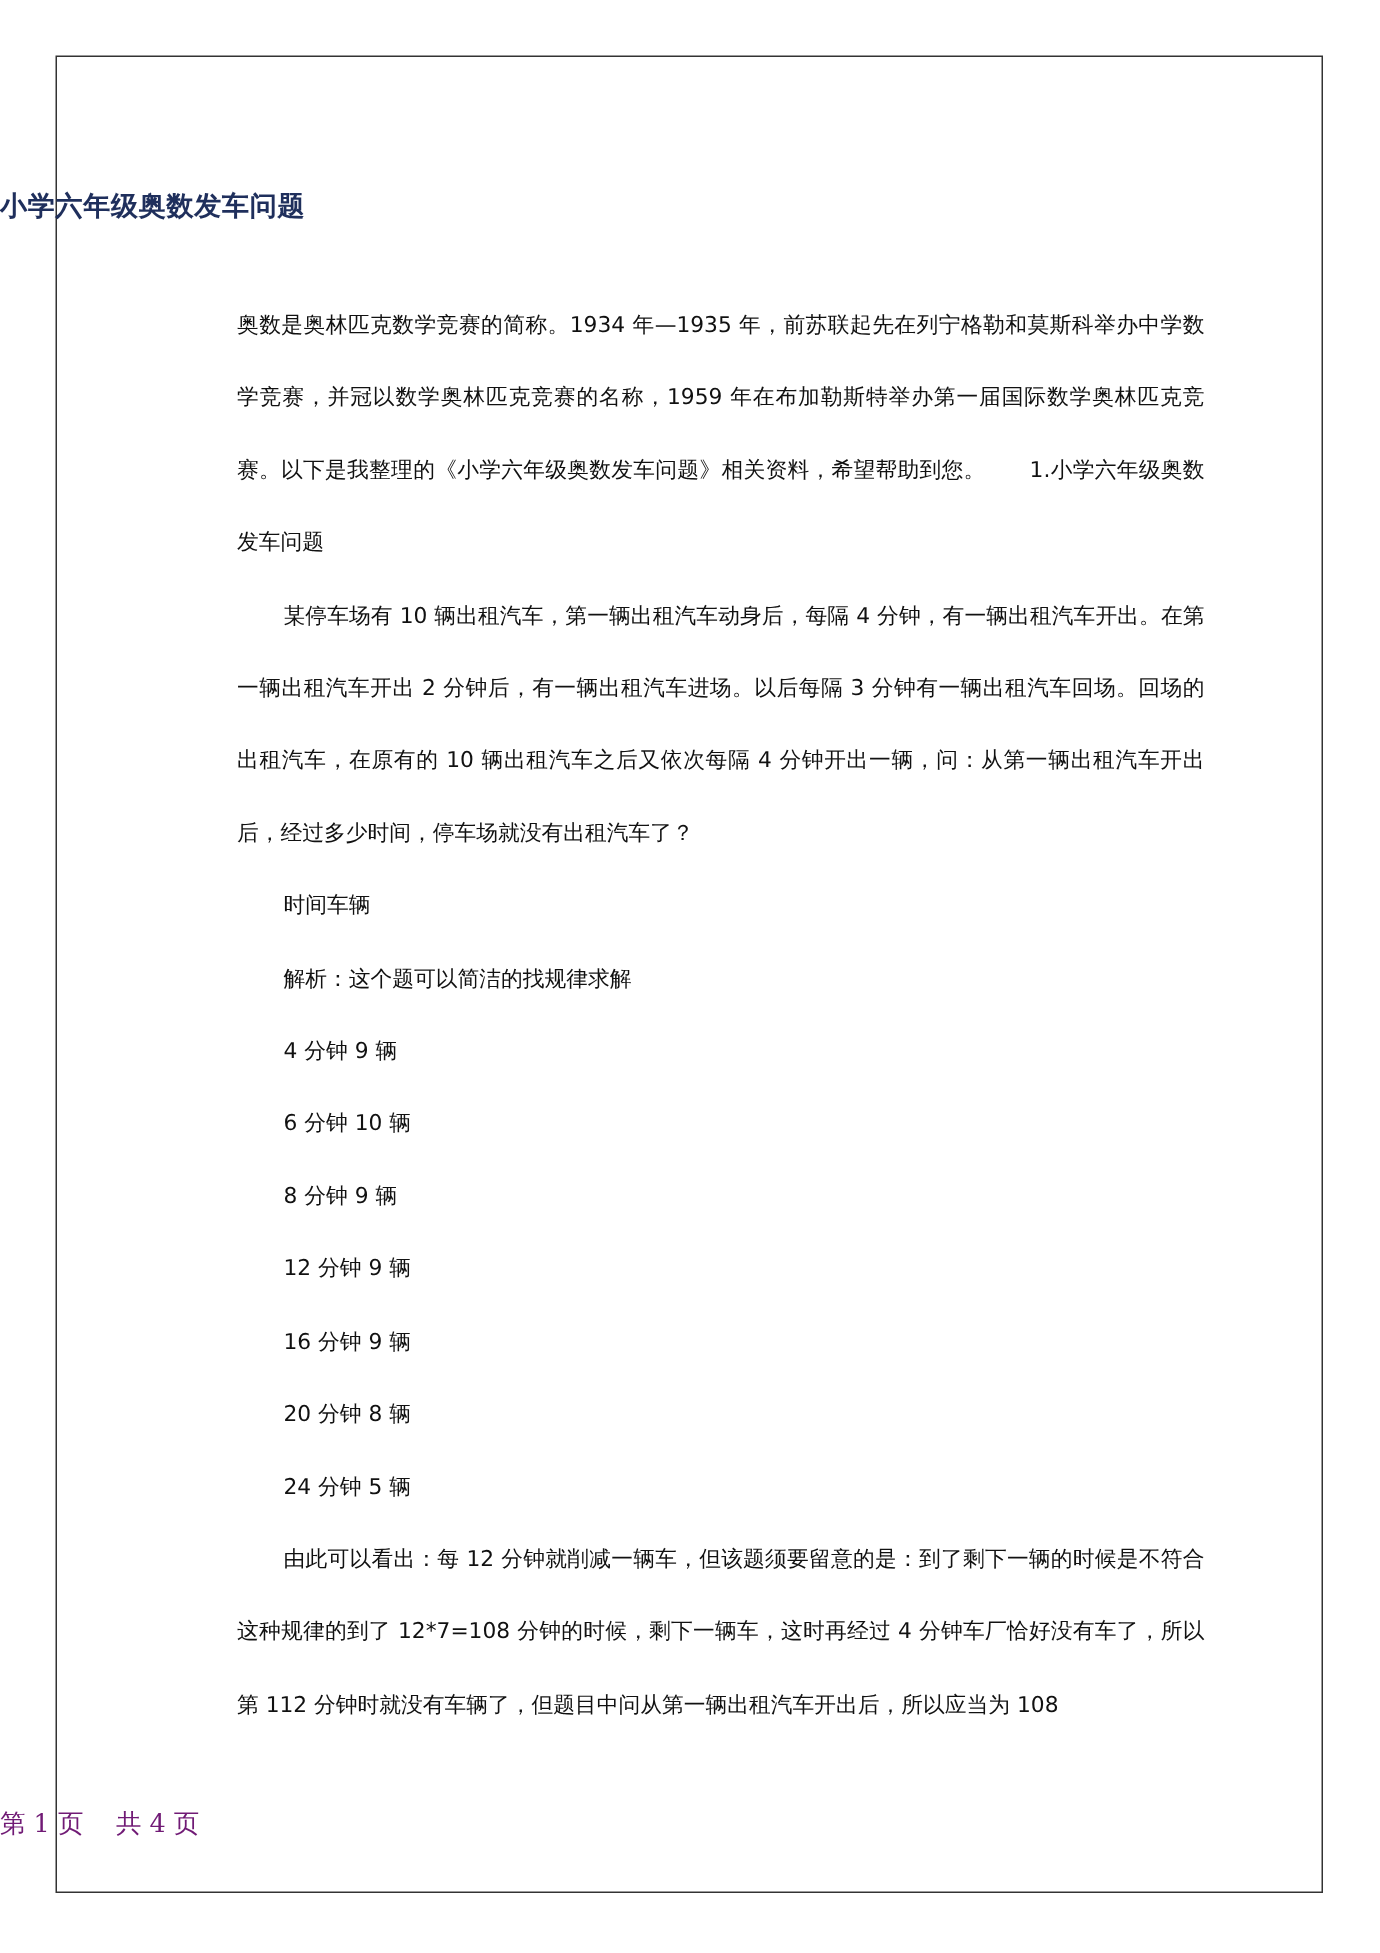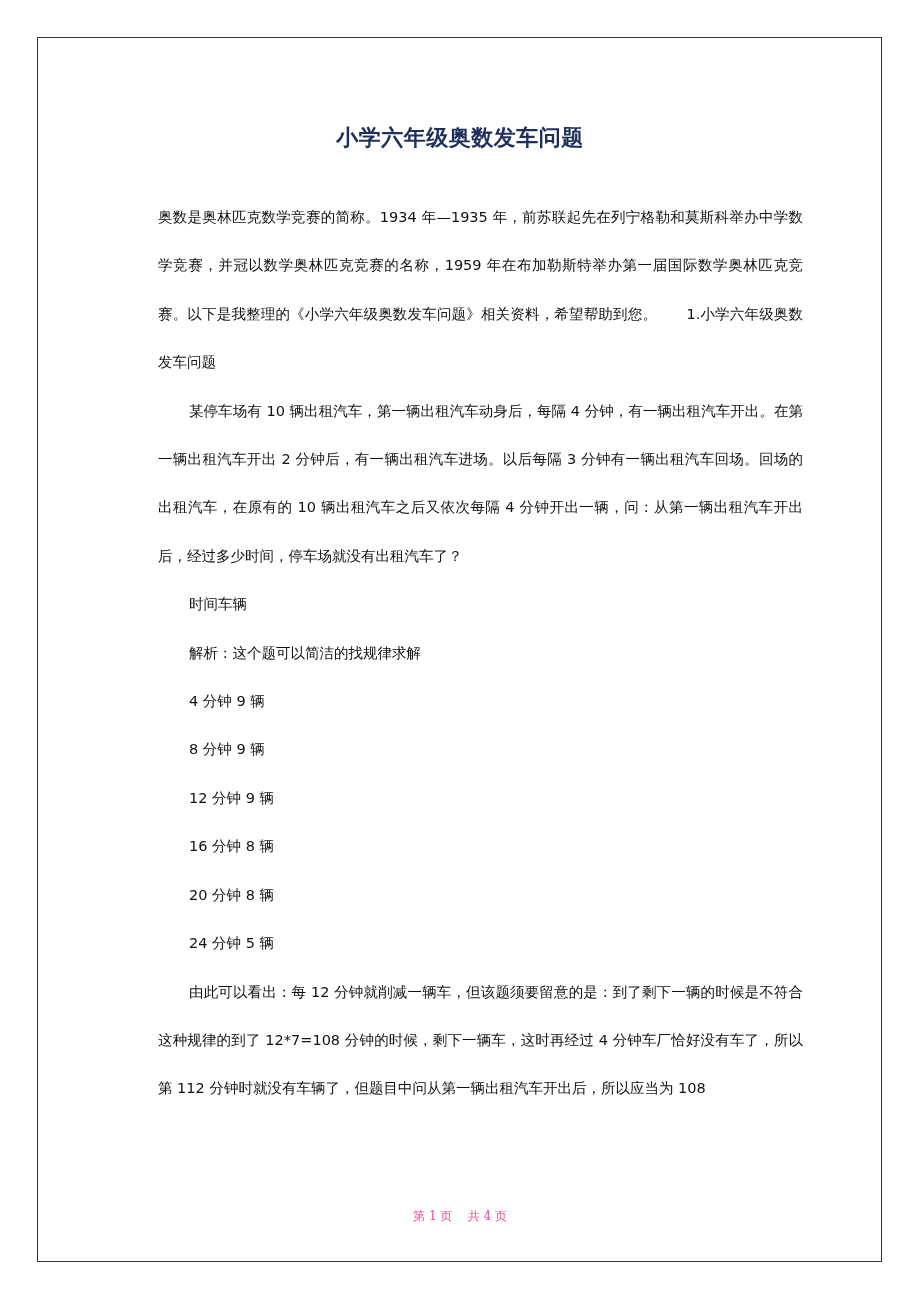--- a/index.html
+++ b/index.html
@@ -22,22 +22,21 @@
       width: 845px;
       height: 1225px;
       border: 1.5px solid #333333;
       box-sizing: border-box;
     }
     .doc-title {
       position: absolute;
       left: 0;
       width: 920px;
       top: 122px;
-      text-align: center;
-      font-size: 22px;
+      font-size: 18px;
       font-weight: bold;
       color: #1f2f5c;
       letter-spacing: 0.5px;
       line-height: 32px;
     }
     .body-text {
       position: absolute;
       left: 139px;
       top: 193px;
       width: 645px;
@@ -56,44 +55,44 @@
     }
     .list-line {
       margin: 0;
       padding-left: 31px;
     }
     .footer {
       position: absolute;
       left: 0;
       width: 920px;
       top: 1207px;
-      text-align: center;
       font-family: "DejaVu Serif", "Liberation Serif", serif;
-      font-size: 12px;
-      color: #ec4899;
+      font-size: 17px;
+      color: #701a75;
       line-height: 18px;
     }
     .footer span { white-space: pre; }
   </style>
 </head>
 <body>
 
 <div class="page-frame"></div>
 
 <div class="doc-title">小学六年级奥数发车问题</div>
 
 <div class="body-text">
   <p class="para">奥数是奥林匹克数学竞赛的简称。1934 年—1935 年，前苏联起先在列宁格勒和莫斯科举办中学数学竞赛，并冠以数学奥林匹克竞赛的名称，1959 年在布加勒斯特举办第一届国际数学奥林匹克竞赛。以下是我整理的《小学六年级奥数发车问题》相关资料，希望帮助到您。　　1.小学六年级奥数发车问题</p>
   <p class="para indent">某停车场有 10 辆出租汽车，第一辆出租汽车动身后，每隔 4 分钟，有一辆出租汽车开出。在第一辆出租汽车开出 2 分钟后，有一辆出租汽车进场。以后每隔 3 分钟有一辆出租汽车回场。回场的出租汽车，在原有的 10 辆出租汽车之后又依次每隔 4 分钟开出一辆，问：从第一辆出租汽车开出后，经过多少时间，停车场就没有出租汽车了？</p>
   <p class="list-line">时间车辆</p>
   <p class="list-line">解析：这个题可以简洁的找规律求解</p>
   <p class="list-line">4 分钟 9 辆</p>
+  <p class="list-line">6 分钟 10 辆</p>
   <p class="list-line">8 分钟 9 辆</p>
   <p class="list-line">12 分钟 9 辆</p>
-  <p class="list-line">16 分钟 8 辆</p>
+  <p class="list-line">16 分钟 9 辆</p>
   <p class="list-line">20 分钟 8 辆</p>
   <p class="list-line">24 分钟 5 辆</p>
   <p class="para indent">由此可以看出：每 12 分钟就削减一辆车，但该题须要留意的是：到了剩下一辆的时候是不符合这种规律的到了 12*7=108 分钟的时候，剩下一辆车，这时再经过 4 分钟车厂恰好没有车了，所以第 112 分钟时就没有车辆了，但题目中问从第一辆出租汽车开出后，所以应当为 108</p>
 </div>
 
 <div class="footer">
   <span>第 1 页</span><span>    </span><span>共 4 页</span>
 </div>
 
 </body></html>

